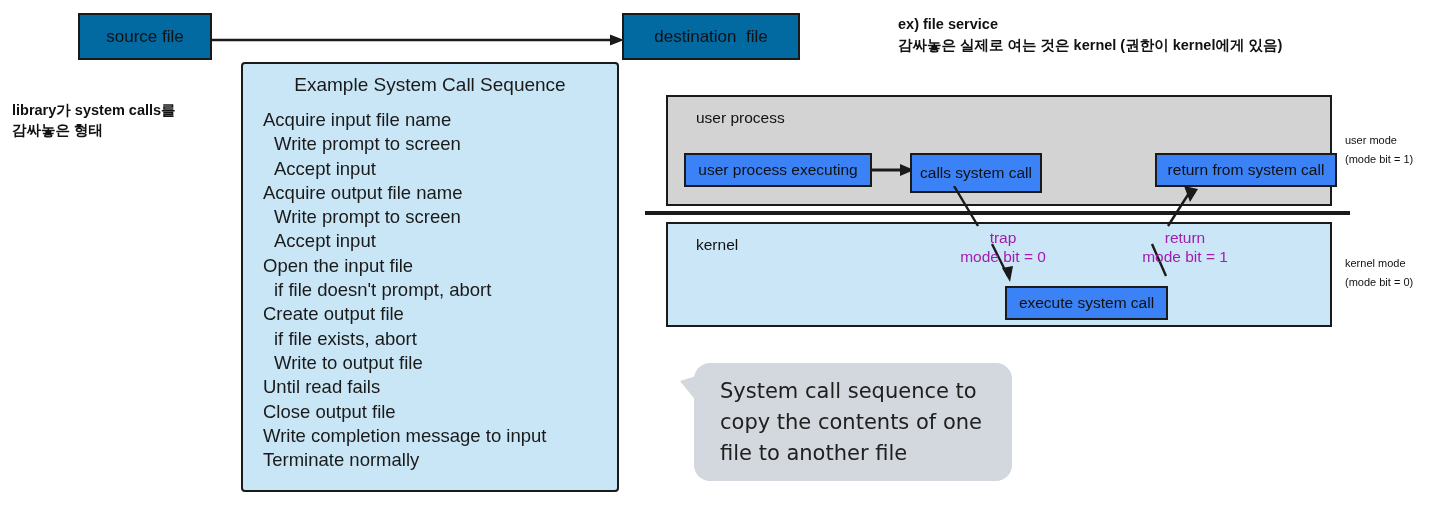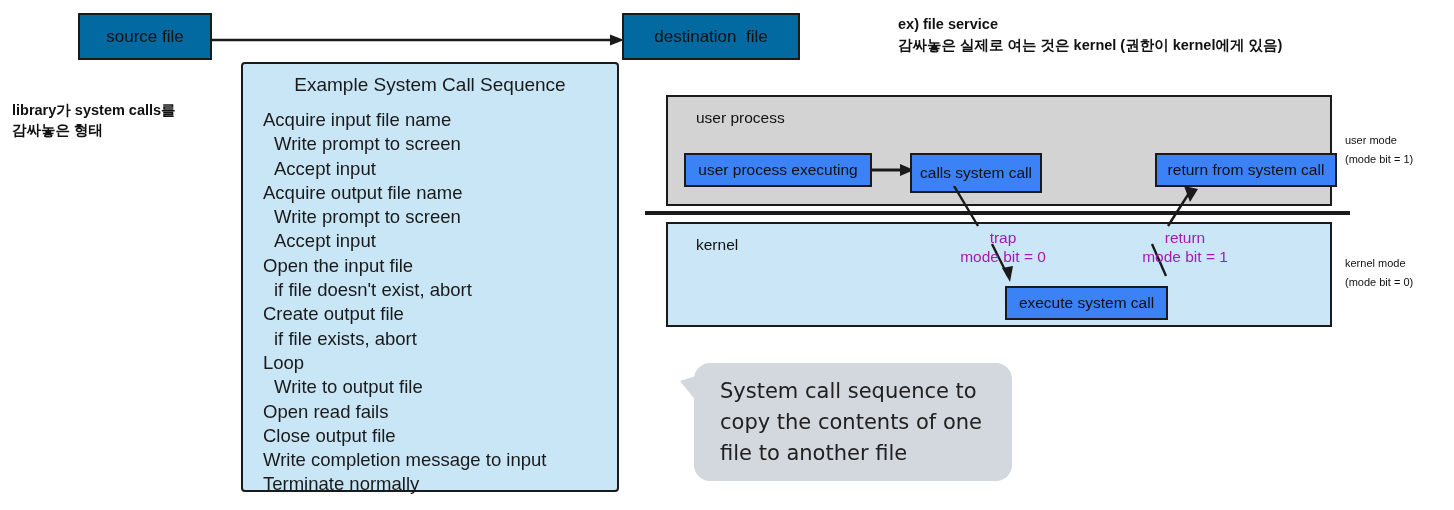--- a/index.html
+++ b/index.html
@@ -153,26 +153,25 @@
 <div class="abs" id="sequence-panel">
   <div id="sequence-title">Example System Call Sequence</div>
   <div id="sequence-list">
       <div class="ln">Acquire input file name</div>
       <div class="ln ind">Write prompt to screen</div>
       <div class="ln ind">Accept input</div>
       <div class="ln">Acquire output file name</div>
       <div class="ln ind">Write prompt to screen</div>
       <div class="ln ind">Accept input</div>
       <div class="ln">Open the input file</div>
-      <div class="ln ind">if file doesn't exist, abort</div>
+      <div class="ln ind">if file doesn't prompt, abort</div>
       <div class="ln">Create output file</div>
       <div class="ln ind">if file exists, abort</div>
-      <div class="ln">Loop</div>
       <div class="ln ind">Write to output file</div>
-      <div class="ln">Open read fails</div>
+      <div class="ln">Until read fails</div>
       <div class="ln">Close output file</div>
       <div class="ln">Write completion message to input</div>
       <div class="ln">Terminate normally</div>
     </div>
 </div>
 
 <div class="abs" id="right-note">
   <div>ex) file service</div>
   <div>감싸놓은 실제로 여는 것은 kernel (권한이 kernel에게 있음)</div>
 </div>

